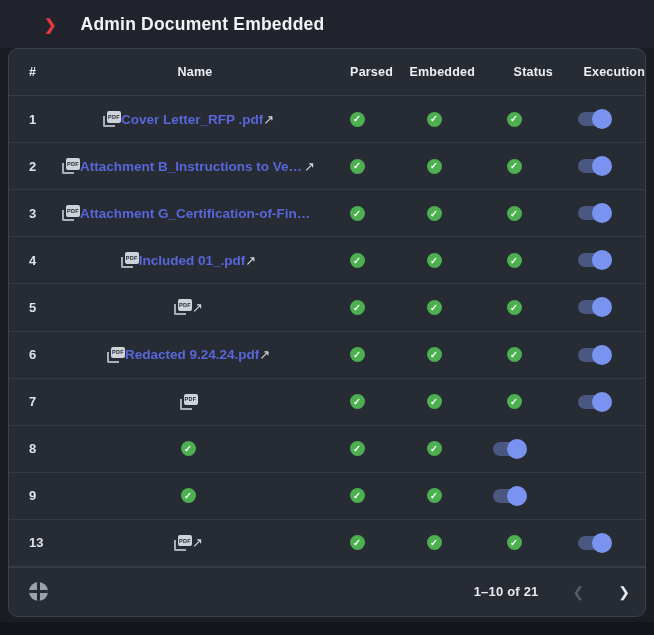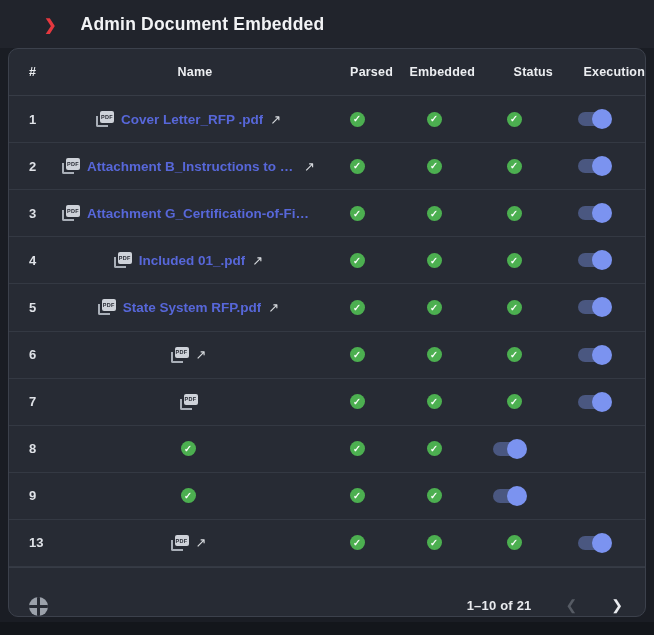--- a/index.html
+++ b/index.html
@@ -62,21 +62,20 @@
   .cell-index {
     padding-left:20px;
     font-size:13px;
     font-weight:700;
     color:#dfe2e7;
   }
   .cell-name {
     display:flex;
     align-items:center;
     justify-content:center;
-    gap:7px;
     padding:0 6px;
     min-width:0;
   }
   .doc-link {
     color:var(--link-blue,#5767d9);
     font-size:13.5px;
     font-weight:600;
     text-decoration:none;
     white-space:nowrap;
     overflow:hidden;
@@ -136,22 +135,22 @@
     border-radius:50%;
     background:var(--toggle-thumb,#7b93f0);
     transition:left .15s;
   }
   .switch.on .thumb { left:14px; }
   
   .tfoot {
     height:50px;
     border-top:1px solid #373c46;
     display:flex;
-    align-items:flex-end;
-    padding:0 16px 0 20px;
+    align-items:center;
+    padding:0 9px 0 20px;
   }
   .pie-icon {
     width:19px; height:19px;
     border-radius:50%;
     background:#9ba1aa;
     position:relative;
     overflow:hidden;
     flex:none;
   }
   .pie-icon::before, .pie-icon::after {
@@ -310,21 +309,20 @@
         </div>
   </div>
 
   <div class="grid-row row">
     <div class="cell-index">5</div>
     <div class="cell-name">
       <span class="pdf-icon">
         <span class="back"></span>
             <span class="front">PDF</span>
       </span>
-      <a class="doc-link">State System RFP.pdf</a>
       <span class="ext-arrow">↗</span>
     </div>
     <div class="cell-center">
           <span class="check">✓</span>
         </div>
     <div class="cell-center">
           <span class="check">✓</span>
         </div>
     <div class="cell-center">
           <span class="check">✓</span>
@@ -336,20 +334,21 @@
         </div>
   </div>
 
   <div class="grid-row row">
     <div class="cell-index">6</div>
     <div class="cell-name">
       <span class="pdf-icon">
         <span class="back"></span>
             <span class="front">PDF</span>
       </span>
+      <a class="doc-link">Redacted 9.24.24.pdf</a>
       <span class="ext-arrow">↗</span>
     </div>
     <div class="cell-center">
           <span class="check">✓</span>
         </div>
     <div class="cell-center">
           <span class="check">✓</span>
         </div>
     <div class="cell-center">
           <span class="check">✓</span>

